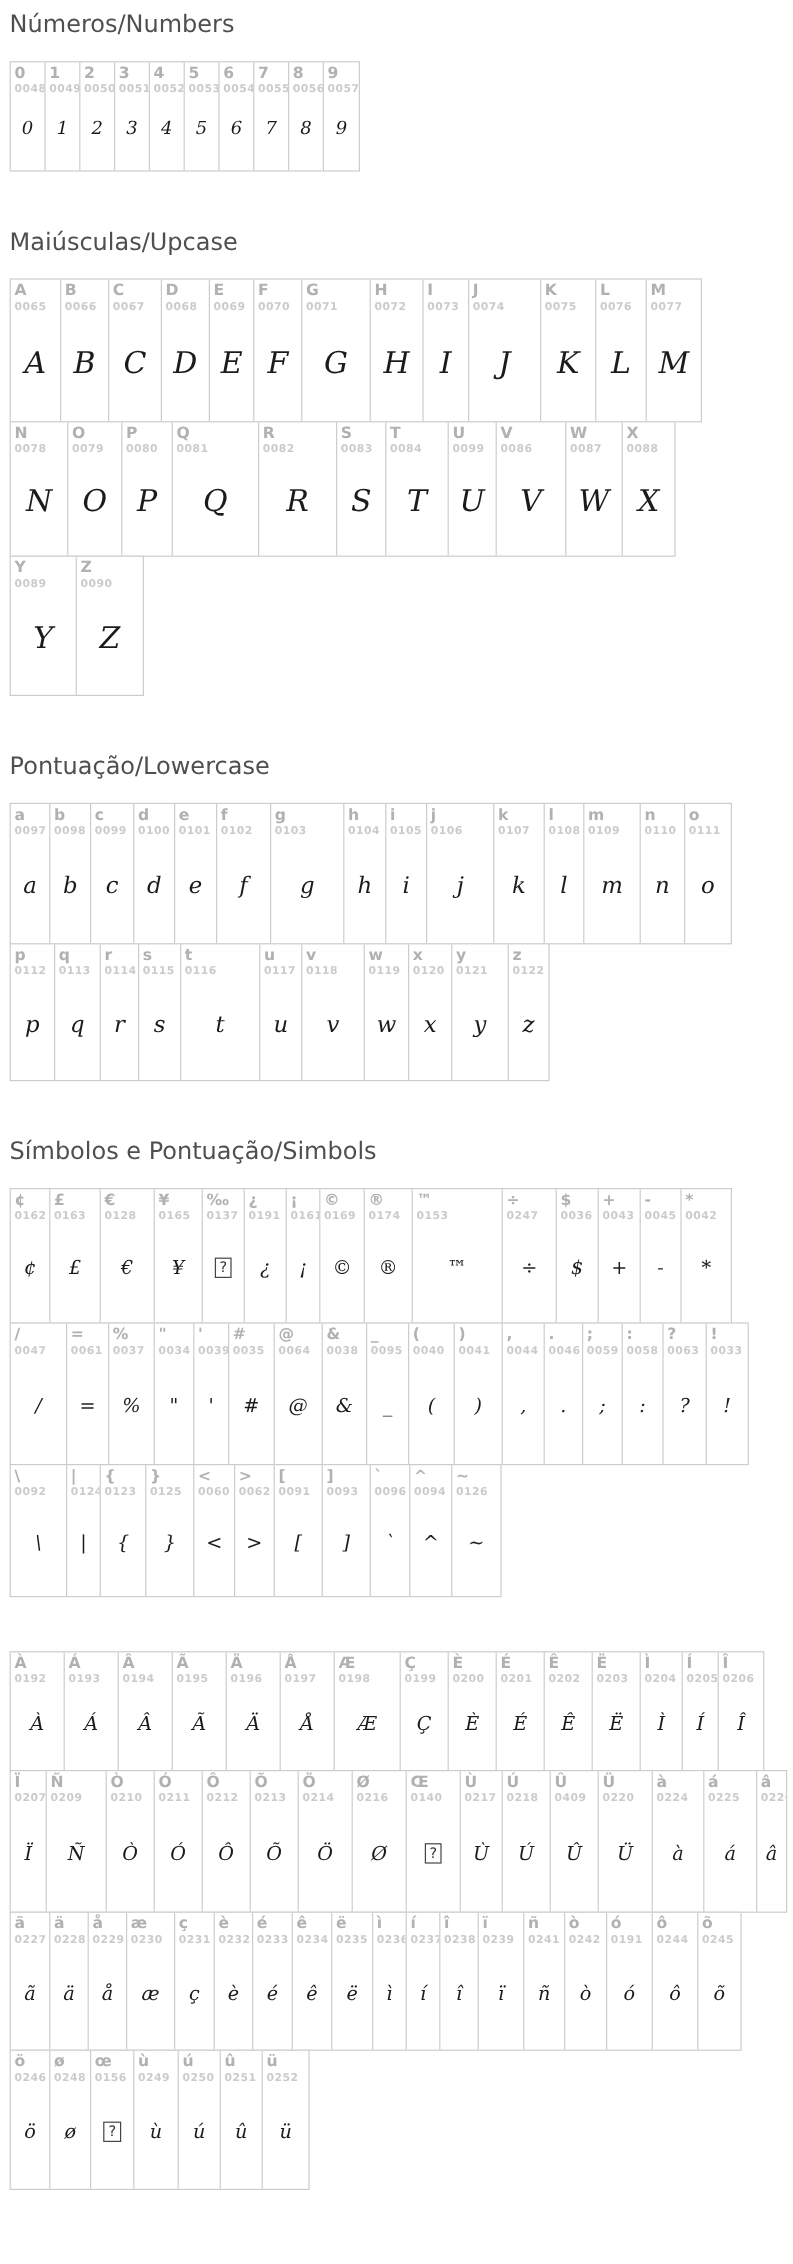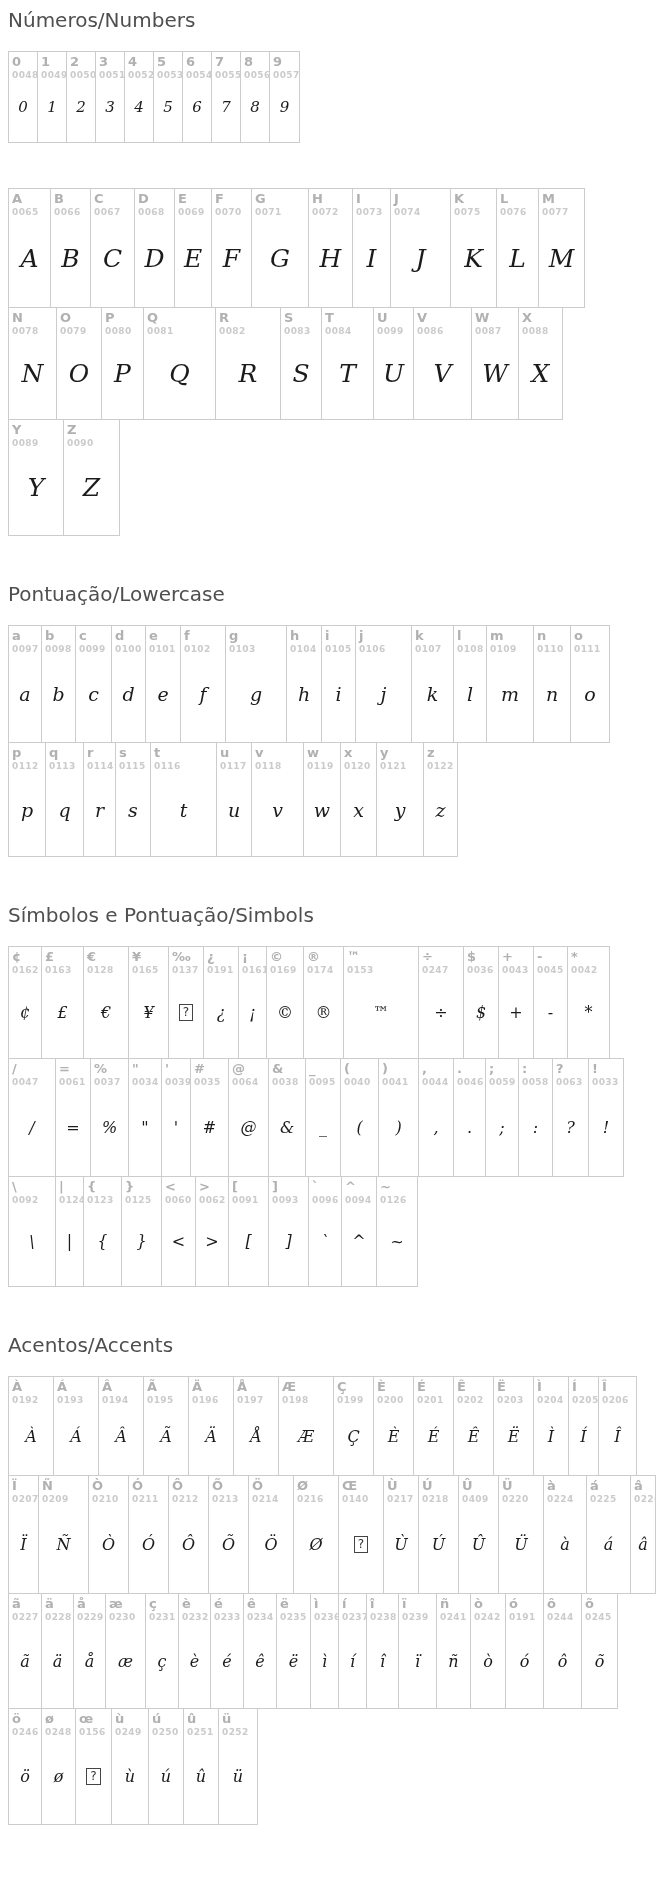--- a/index.html
+++ b/index.html
@@ -150,20 +150,21 @@
             <div class="char-label">9</div>
             <div class="char-code">0057</div>
           </div>
           <div class="glyph">9</div>
         </div>
       </div>
     </div>
 </section>
 
 <section class="s-upper">
+  <h2 class="sec-title">Maiúsculas/Upcase</h2>
   <div class="charmap">
       <div class="cm-row" style="height: 120px;">
         <div class="cell" style="width: 42px;">
           <div class="cell-head">
             <div class="char-label">A</div>
             <div class="char-code">0065</div>
           </div>
           <div class="glyph">A</div>
         </div>
         <div class="cell" style="width: 40px;">
@@ -850,21 +851,20 @@
             <div class="char-label">~</div>
             <div class="char-code">0126</div>
           </div>
           <div class="glyph">~</div>
         </div>
       </div>
     </div>
 </section>
 
 <section class="s-accents">
-  <h2 class="sec-title">Acentos/Accents</h2>
   <div class="charmap">
       <div class="cm-row" style="height: 100px;">
         <div class="cell" style="width: 45px;">
           <div class="cell-head">
             <div class="char-label">À</div>
             <div class="char-code">0192</div>
           </div>
           <div class="glyph">À</div>
         </div>
         <div class="cell" style="width: 45px;">

